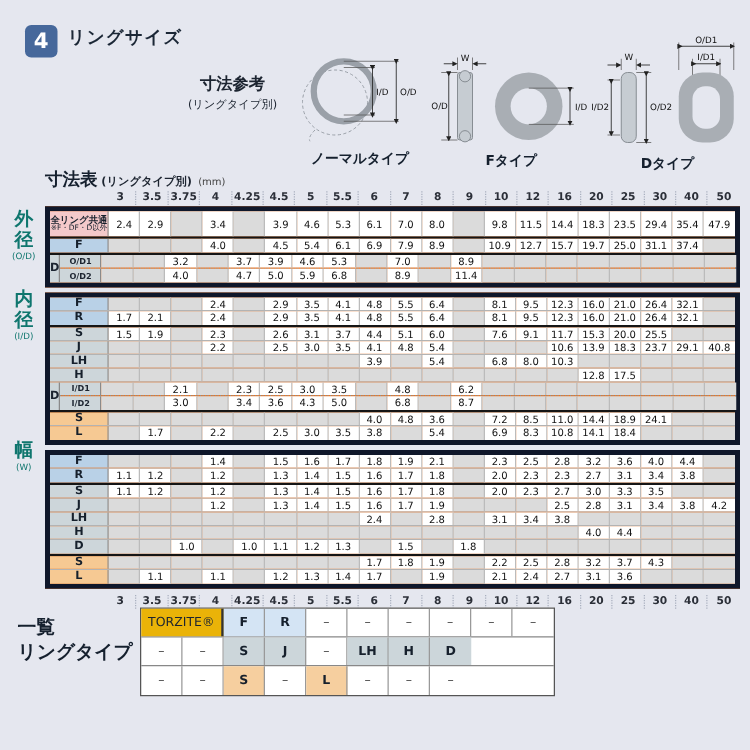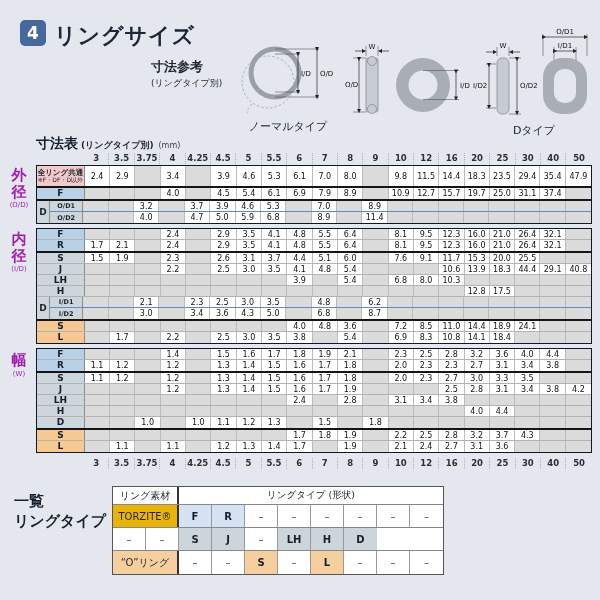--- a/index.html
+++ b/index.html
@@ -2,39 +2,39 @@
 <html><head>
 <meta charset="utf-8">
 <style>
   html,body{margin:0;padding:0}
   body{width:600px;height:600px;background:#e5e7ef;font-family:"DejaVu Sans","Liberation Sans",sans-serif;color:#1c2430;position:relative;overflow:hidden}
   *{box-sizing:border-box}
   .abs{position:absolute}
 
   
   #badge{left:20px;top:20px;width:26px;height:26px;background:#46689b;border-radius:5px;color:#fff;font-weight:bold;font-size:17px;display:flex;align-items:center;justify-content:center}
-  #page-title{left:54px;top:21px;font-size:22px;font-weight:bold;letter-spacing:1px;color:#1b2736}
+  #page-title{left:54px;top:21px;font-size:14px;font-weight:bold;letter-spacing:1px;color:#1b2736}
 
   
-  #ref-label{left:151px;top:58px;width:100px;}
+  #ref-label{left:136px;top:58px;width:100px;text-align:center}
   #ref-label .l1{font-size:13px;font-weight:bold}
   #ref-label .l2{font-size:9px;margin-top:1px}
   .fig{position:absolute;text-align:center}
-  .fig .cap{font-size:11px;font-weight:normal;margin-top:1px;color:#15202e}
+  .fig .cap{font-size:11px;font-weight:bold;margin-top:1px;color:#15202e}
   .dim{stroke:#2a2a2a;stroke-width:.7}
   .ext{stroke:#555;stroke-width:.6}
   .dlbl{font-size:7px;fill:#111}
 
   
   #size-table{position:absolute;left:36px;top:152px;width:556px}
   .hrow{display:flex;height:13px;align-items:center}
   .hlabel{width:48px}
   .hcell{width:25.4px;text-align:center;font-size:8.5px;font-weight:bold;color:#2b2f38;border-right:1px dotted #a9b0bf;line-height:11px}
   .hcell:last-child{border-right:none}
-  .tsection{border:1px solid #0f172a;background:#3b82f6;margin-bottom:4px}
+  .tsection{border:4px solid #0f172a;background:#f97316;margin-bottom:4px}
   .tblock.sep{border-top:2px solid #151515}
   .trow{display:flex;height:11px;border-bottom:1px solid #b3b3b3}
   .tblock .trow:last-child{border-bottom:none}
   .trow.tall{height:20px}
   .rlabel{width:48px;display:flex;flex-direction:column;align-items:center;justify-content:center;font-size:9px;font-weight:bold;border-right:1px solid #8a8a8a;color:#16202c;line-height:1}
   .rl1{font-size:7.5px;font-weight:bold;line-height:1.1}
   .rl2{font-size:6px;font-weight:normal;line-height:1.1}
   .dcell{width:25.4px;border-right:1px solid #bbb;display:flex;align-items:center;justify-content:center;font-size:8px;color:#111}
   .dcell:last-child{border-right:none}
   .dcell.empty{background:#dbdbdb}
@@ -51,21 +51,21 @@
   .c-gray{background:#cdd6da}
   .c-orange{background:#f6c993}
 
   
   #size-title{left:36px;top:133px}
   #size-title .t1{font-size:14px;font-weight:bold;color:#15202e}
   #size-title .t2{font-size:9px;font-weight:bold;margin-left:3px}
   #size-title .t3{font-size:8px;margin-left:5px;color:#444}
 
   
-  .vlabel{position:absolute;left:6px;width:26px;text-align:center;color:#a21caf}
+  .vlabel{position:absolute;left:6px;width:26px;text-align:center;color:#0f766e}
   .vchars{font-size:15px;font-weight:bold;line-height:1.1;word-break:break-all}
   .vunit{font-size:7px;margin-top:1px}
 
   
   #ring-heading{left:14px;top:492px;font-size:15px;font-weight:bold;line-height:1.3;color:#15202e}
   #ring-table{position:absolute;left:112px;top:486px;width:332px;border:1px solid #555;background:#fff}
   .rt-row{display:flex;border-bottom:1px solid #888}
   .rt-row:last-child{border-bottom:none}
   .rt-row.rt-head{height:18px}
   .rt-row.rt-data{height:23px}
@@ -129,20 +129,21 @@
     <rect x="21" y="16" width="12" height="54" rx="2" fill="#c6ccd2" stroke="#878d93" stroke-width=".8"></rect>
     <circle cx="27" cy="19" r="4.5" fill="#c6ccd2" stroke="#878d93" stroke-width=".8"></circle>
     <circle cx="27" cy="67" r="4.5" fill="#c6ccd2" stroke="#878d93" stroke-width=".8"></circle>
     <circle cx="78" cy="43" r="27" fill="#a9aeb4"></circle>
     <circle cx="78" cy="43" r="14.5" fill="#e5e7ef"></circle>
     <line class="ext" x1="78" y1="28.5" x2="114" y2="28.5"></line>
     <line class="ext" x1="78" y1="57.5" x2="114" y2="57.5"></line>
     <line class="dim" x1="111" y1="29.5" x2="111" y2="56.5" marker-start="url(#mB)" marker-end="url(#mB)"></line>
     <text class="dlbl" x="115" y="46">I/D</text>
   </svg>
+  <div class="cap">Fタイプ</div>
 </div>
 
 <div class="fig" style="left:472px;top:26px;width:124px">
   <svg width="122" height="92" viewBox="0 0 122 92">
     <defs>
         <marker id="mC" markerWidth="6" markerHeight="6" refX="3" refY="3" orient="auto">
           <path d="M0,0L6,3L0,6z" fill="#222"></path>
         </marker>
       </defs>
     <line class="ext" x1="70" y1="30" x2="70" y2="8"></line>
@@ -407,21 +408,21 @@
           <div class="dcell filled">3.5</div>
           <div class="dcell filled">4.1</div>
           <div class="dcell filled">4.8</div>
           <div class="dcell filled">5.4</div>
           <div class="dcell empty"></div>
           <div class="dcell empty"></div>
           <div class="dcell empty"></div>
           <div class="dcell filled">10.6</div>
           <div class="dcell filled">13.9</div>
           <div class="dcell filled">18.3</div>
-          <div class="dcell filled">44.4</div>
+          <div class="dcell filled">23.7</div>
           <div class="dcell filled">29.1</div>
           <div class="dcell filled">40.8</div>
         </div>
         <div class="trow">
           <div class="rlabel c-gray">LH</div>
           <div class="dcell empty"></div>
           <div class="dcell empty"></div>
           <div class="dcell empty"></div>
           <div class="dcell empty"></div>
           <div class="dcell empty"></div>
@@ -803,24 +804,20 @@
       <div class="hcell">40</div>
       <div class="hcell">50</div>
     </div>
   </div>
 
 <div class="abs" id="ring-heading">
   <div>一覧</div>
   <div>リングタイプ</div>
 </div>
 <div id="ring-table">
-    <div class="rt-row rt-head">
-      <div class="rt-mat">リング素材</div>
-      <div class="rt-typehead">リングタイプ (形状)</div>
-    </div>
     <div class="rt-row rt-data">
       <div class="rt-mat mc-blue">TORZITE®</div>
       <div class="rt-cell hl hl-blue">F</div>
       <div class="rt-cell hl hl-blue">R</div>
       <div class="rt-cell">–</div>
       <div class="rt-cell">–</div>
       <div class="rt-cell">–</div>
       <div class="rt-cell">–</div>
       <div class="rt-cell">–</div>
       <div class="rt-cell">–</div>
@@ -829,21 +826,20 @@
       <div class="rt-cell">–</div>
       <div class="rt-cell">–</div>
       <div class="rt-cell hl hl-gray">S</div>
       <div class="rt-cell hl hl-gray">J</div>
       <div class="rt-cell">–</div>
       <div class="rt-cell hl hl-gray">LH</div>
       <div class="rt-cell hl hl-gray">H</div>
       <div class="rt-cell hl hl-gray">D</div>
     </div>
     <div class="rt-row rt-data">
-      <div class="rt-mat mc-orange">“O”リング</div>
       <div class="rt-cell">–</div>
       <div class="rt-cell">–</div>
       <div class="rt-cell hl hl-orange">S</div>
       <div class="rt-cell">–</div>
       <div class="rt-cell hl hl-orange">L</div>
       <div class="rt-cell">–</div>
       <div class="rt-cell">–</div>
       <div class="rt-cell">–</div>
     </div>
   </div>

